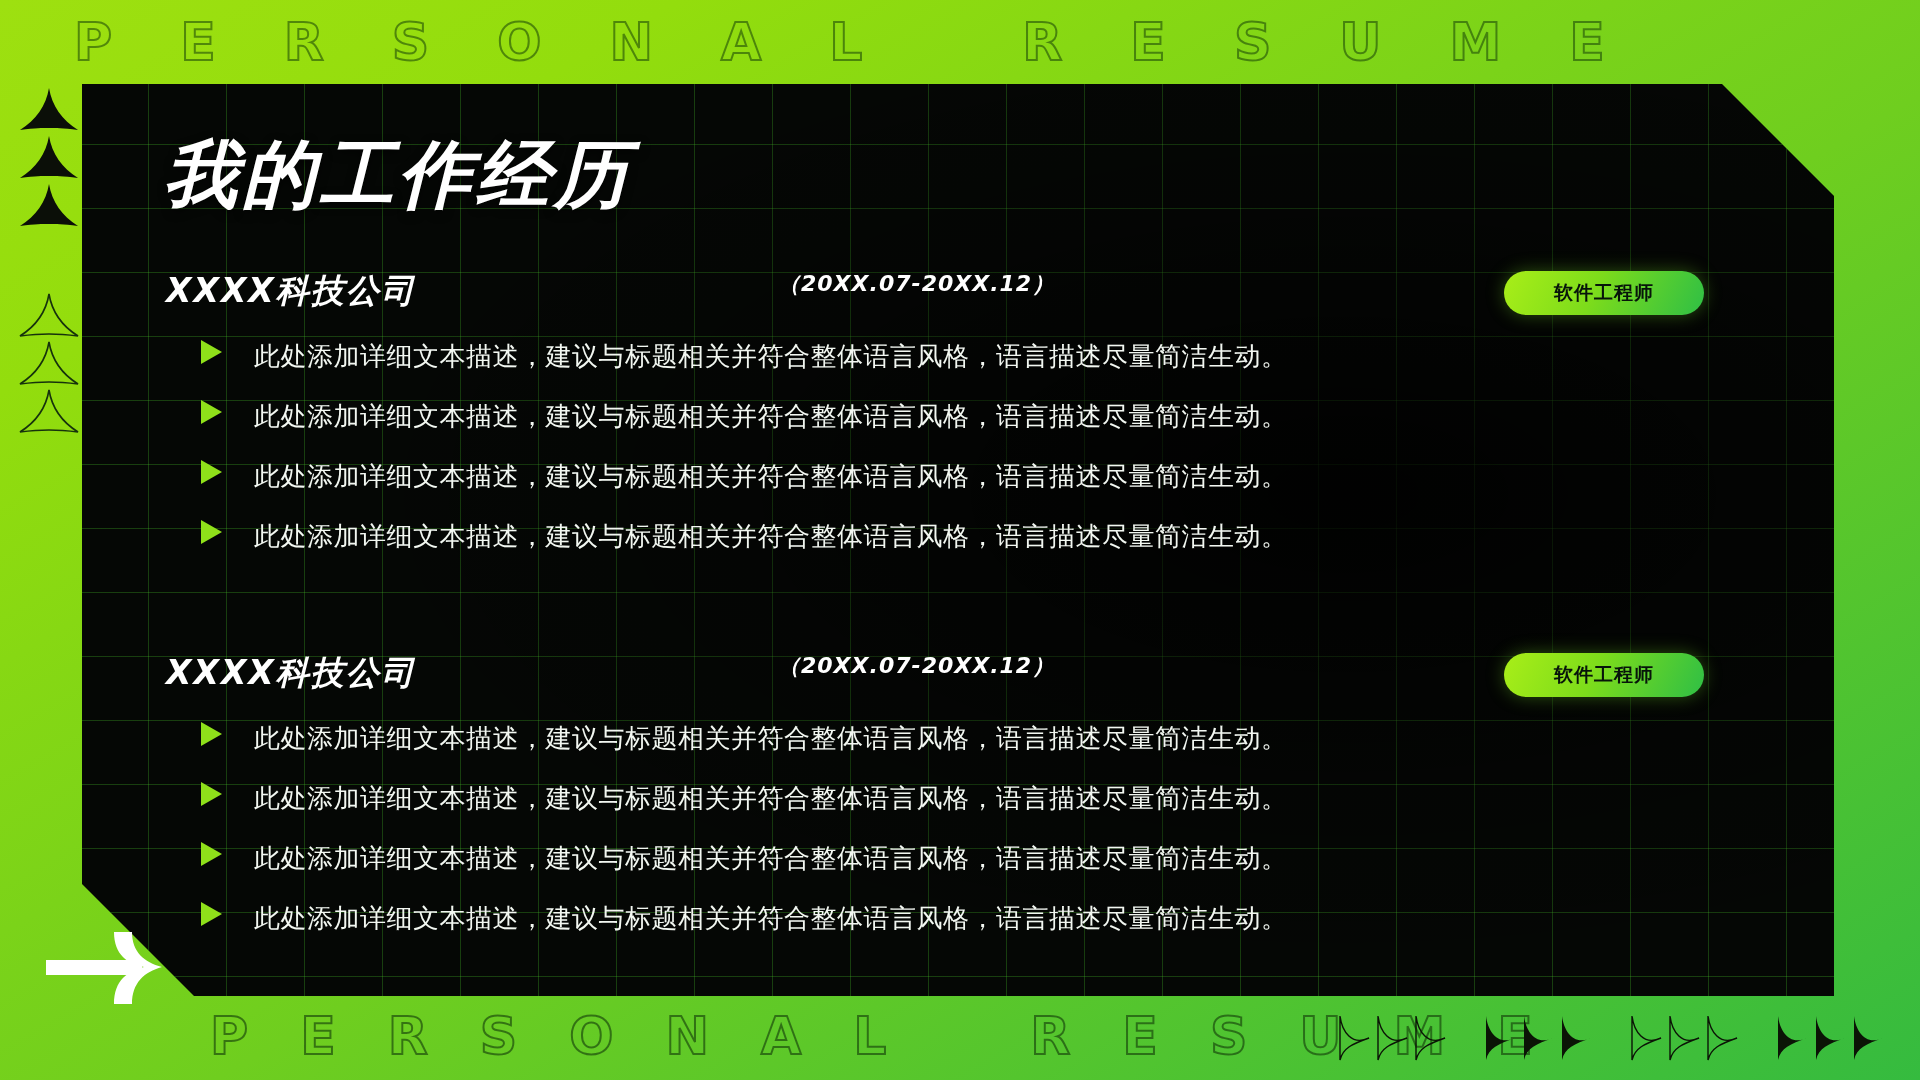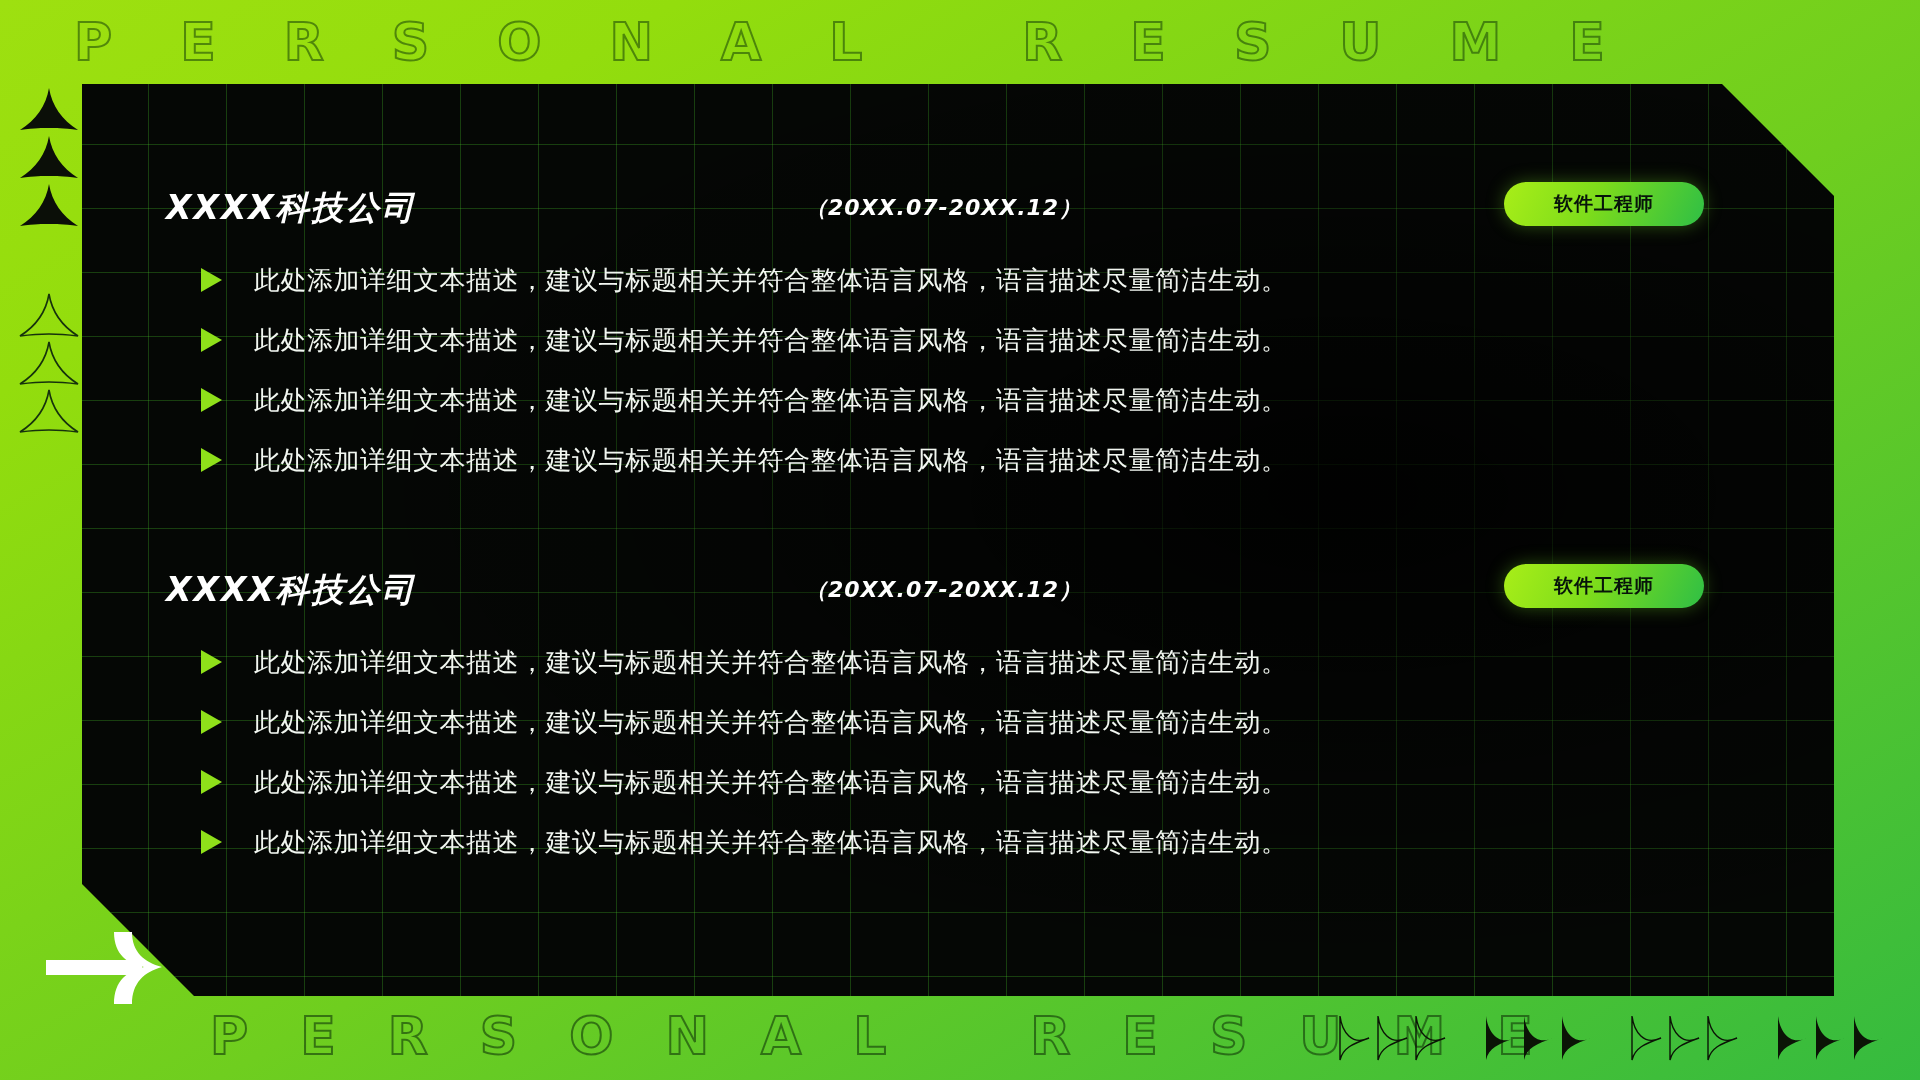--- a/index.html
+++ b/index.html
@@ -93,21 +93,21 @@
     margin:8px 0 0 10px;
   }
 
   
   .exp-block { margin:0 0 0 12px; }
   .exp-block.second { margin-top:72px; }
 
   .exp-head {
     position:relative;
     height:56px;
-    display:flex; align-items:center;gap:27px;
+    display:flex; 
   }
   .company {
     font-family:"DejaVu Sans","Liberation Sans", sans-serif;
     font-size:33px; font-weight:700; font-style:italic;
     color:#fff; letter-spacing:2px;
     width:612px;
   }
   .period {
     font-family:"DejaVu Sans","Liberation Sans", sans-serif;
     font-size:22px; font-weight:700; font-style:italic;
@@ -122,21 +122,21 @@
     display:flex; align-items:center; justify-content:center;
     color:#07140a;
     font-family:"DejaVu Sans","Liberation Sans", sans-serif;
     font-size:19px; font-weight:700; 
     letter-spacing:1px;
     box-shadow:0 0 18px rgba(120,220,40,0.35);
   }
 
   .bullets { margin-top:14px; }
   .bullet-row {
-    display:flex; align-items:center;
+    display:flex; align-items:flex-start;
     height:60px;
   }
   .bullet-mark {
     flex:0 0 auto;
     width:26px; height:26px;
     margin-left:32px; margin-right:30px;
   }
   .bullet-text {
     font-family:"DejaVu Sans","Liberation Sans", sans-serif;
     font-size:26px;
@@ -187,20 +187,21 @@
   </svg>
   <svg class="tri" viewBox="0 0 62 52">
     <path d="M31 2 C34 20, 44 34, 60 44 C44 42, 38 42, 31 42 C24 42, 18 42, 2 44 C18 34, 28 20, 31 2 Z" fill="none" stroke="#16320c" stroke-width="1.6"></path>
   </svg>
 </div>
 
 <div class="panel">
   <div class="panel-grid"></div>
   <div class="panel-inner">
 
+    <h1 class="page-title">我的工作经历</h1>
 
     <div class="exp-block" style="margin-top:54px">
       <div class="exp-head">
         <div class="company">XXXX科技公司</div>
         <div class="period">（20XX.07-20XX.12）</div>
         <div class="role-badge">软件工程师</div>
       </div>
       <div class="bullets">
         <div class="bullet-row">
           <svg class="bullet-mark" viewBox="0 0 26 26">

